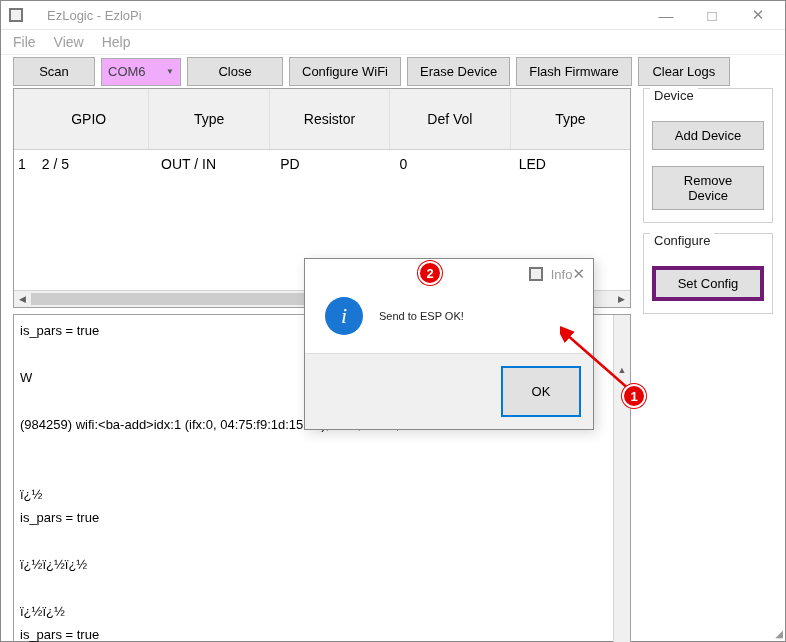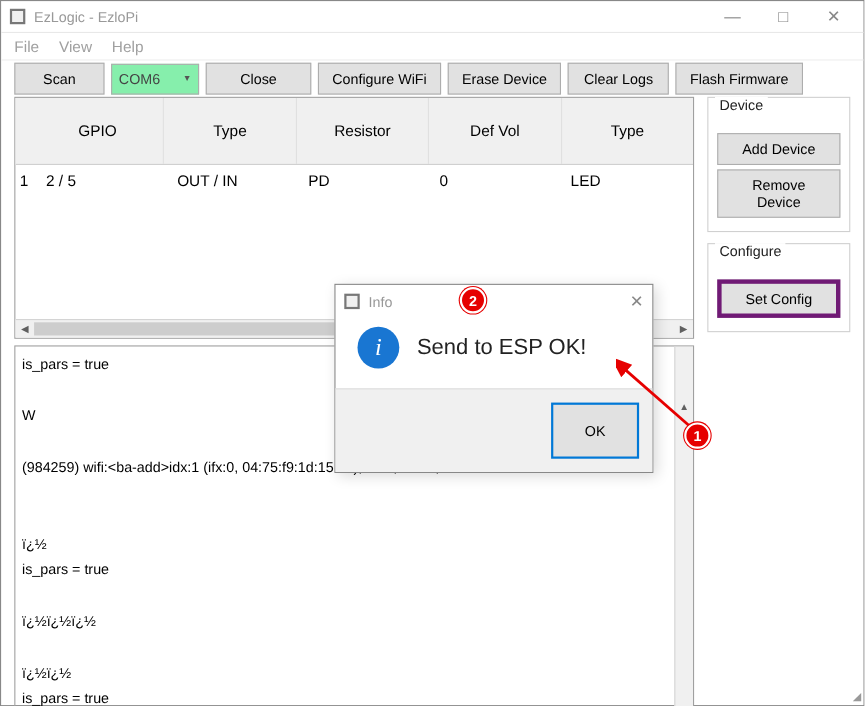--- a/index.html
+++ b/index.html
@@ -11,21 +11,21 @@
       height: 642px;
       position: relative;
       overflow: hidden;
     }
     .window { width: 100%; height: 100%; border: 1px solid #888; display: flex; flex-direction: column; }
     .titlebar {
       display: flex; align-items: center; justify-content: space-between;
       height: 30px; padding: 0 4px 0 8px; color: #999;
       border-bottom: 1px solid #e8e8e8;
     }
-    .titlebar-left { display: flex; align-items: center; gap: 8px; text-align: center; }
+    .titlebar-left { display: flex; align-items: center; gap: 24px; text-align: center; }
     .app-icon { width: 14px; height: 14px; border: 2px solid #777; background: #f0f0f0; }
     .title-text { font-size: 13px; }
     .win-controls { display: flex; }
     .win-btn {
       width: 46px; height: 28px; display: flex; align-items: center; justify-content: center;
       color: #888; font-size: 15px; font-family: Arial;
     }
     .menubar {
       display: flex; gap: 18px; padding: 4px 12px; color: #a0a0a0; align-items: flex-end;
     }
@@ -33,21 +33,21 @@
     .toolbar-row {
       display: flex; gap: 6px; padding: 2px 12px; align-items: center;
       border-top: 1px solid #eee;
     }
     .btn {
       background: #e1e1e1; border: 1px solid #adadad; padding: 6px 12px;
       font-size: 13px; min-width: 82px; text-align: center; cursor: pointer;
       font-family: inherit;
     }
     .combo {
-      display: flex; align-items: center; background: #86efac;
+      display: flex; align-items: center; background: #f0abfc;
       border: 1px solid #adadad; height: 28px; min-width: 80px;
       padding: 0 6px;
     }
     .combo-text { flex: 1; font-size: 13px; color: #444; }
     .combo-arrow { font-size: 8px; color: #555; }
     .main-content {
       flex: 1; padding: 0 12px 12px 12px; display: flex; gap: 12px;
     }
     .left-col { flex: 1; display: flex; flex-direction: column; gap: 6px; }
     .right-col { width: 130px; display: flex; flex-direction: column; gap: 10px; }
@@ -80,49 +80,49 @@
       line-height: 1.8; overflow-y: auto; position: relative; white-space: pre-wrap;
       font-family: 'Segoe UI', sans-serif;
     }
     .log-scroll {
       position: absolute; right: 0; top: 0; bottom: 0; width: 17px;
       background: #f0f0f0; border-left: 1px solid #d4d4d4;
     }
     .vs-arrow { height: 17px; display: flex; align-items: center; justify-content: center; color: #606060; font-size: 9px; }
     .panel {
       border: 1px solid #d0d0d0; padding: 32px 8px 12px 8px;
-      display: flex; flex-direction: column; gap: 4px; position: relative;
+      display: flex; flex-direction: column; gap: 16px; position: relative;
     }
     .panel-title {
       position: absolute; top: -1px; left: 6px; background: #fff;
       padding: 0 4px; font-size: 13px; color: #222;
     }
     .panel .btn { width: 100%; }
     .btn.highlighted { border: 4px solid #701a75; }
     
     .dialog {
       position: absolute; left: 304px; top: 258px; width: 290px;
       background: #fff; border: 1px solid #888;
       box-shadow: 3px 3px 12px rgba(0,0,0,0.15);
     }
     .dlg-title {
-      display: flex; align-items: center; justify-content: space-between;
+      display: flex; align-items: center; justify-content: flex-end;
       padding: 6px 8px; color: #999;
     }
     .dlg-title-left { display: flex; align-items: center; gap: 8px; }
     .dlg-body {
       display: flex; align-items: center; gap: 16px;
       padding: 8px 20px 18px 20px;
     }
     .info-icon {
       width: 38px; height: 38px; border-radius: 50%;
       background: #1976d2; display: flex; align-items: center; justify-content: center;
       color: #fff; font-size: 22px; font-style: italic; font-family: Georgia;
     }
-    .dlg-msg { font-size: 20px; color: #222; }
+    .dlg-msg { font-size: 11px; color: #222; }
     .dlg-footer {
       background: #f0f0f0; padding: 12px; text-align: right;
       border-top: 1px solid #ddd;
     }
     .dlg-footer .btn {
       min-width: 80px; background: #e1e1e1;
       border: 2px solid #0078d7; padding: 16px 20px;
     }
     
     .annot-circle {
@@ -167,22 +167,22 @@
 
   <div class="toolbar-row">
     <button class="btn">Scan</button>
     <div class="combo">
       <span class="combo-text">COM6</span>
       <span class="combo-arrow">▼</span>
     </div>
     <button class="btn" style="min-width:96px">Close</button>
     <button class="btn" style="min-width:100px">Configure WiFi</button>
     <button class="btn" style="min-width:96px">Erase Device</button>
+    <button class="btn" style="min-width:108px">Flash Firmware</button>
     <button class="btn" style="min-width:92px">Clear Logs</button>
-    <button class="btn" style="min-width:108px">Flash Firmware</button>
   </div>
 
   <div class="main-content">
     <div class="left-col">
       <div class="table-wrap">
         <div class="tab-header">
           <div class="th"></div>
           <div class="th">GPIO</div>
           <div class="th">Type</div>
           <div class="th">Resistor</div>

